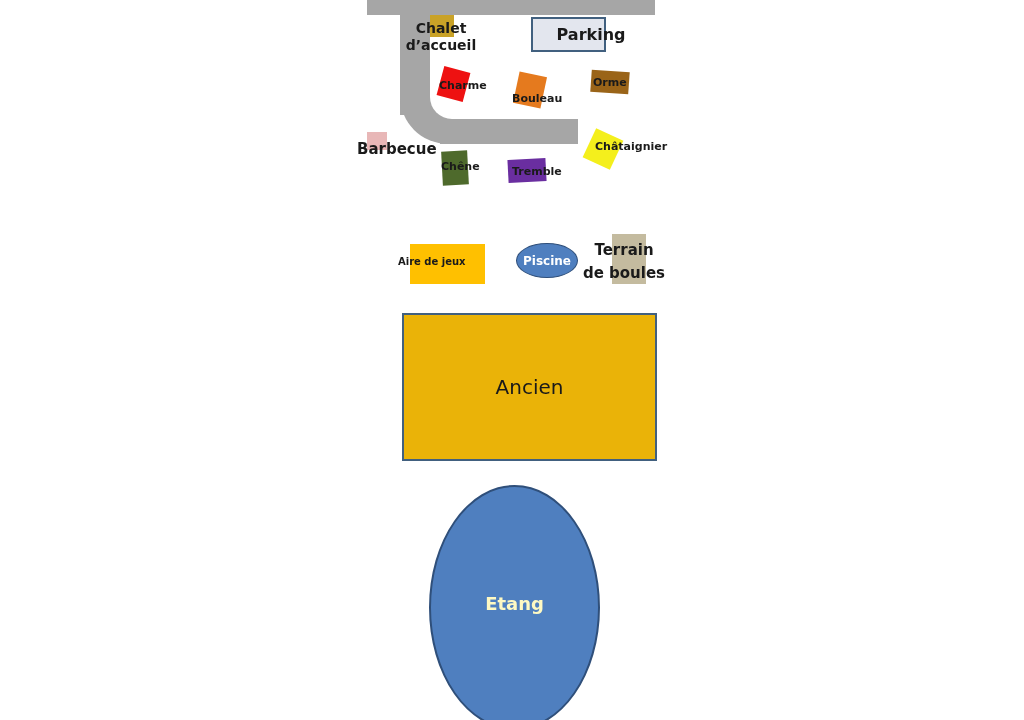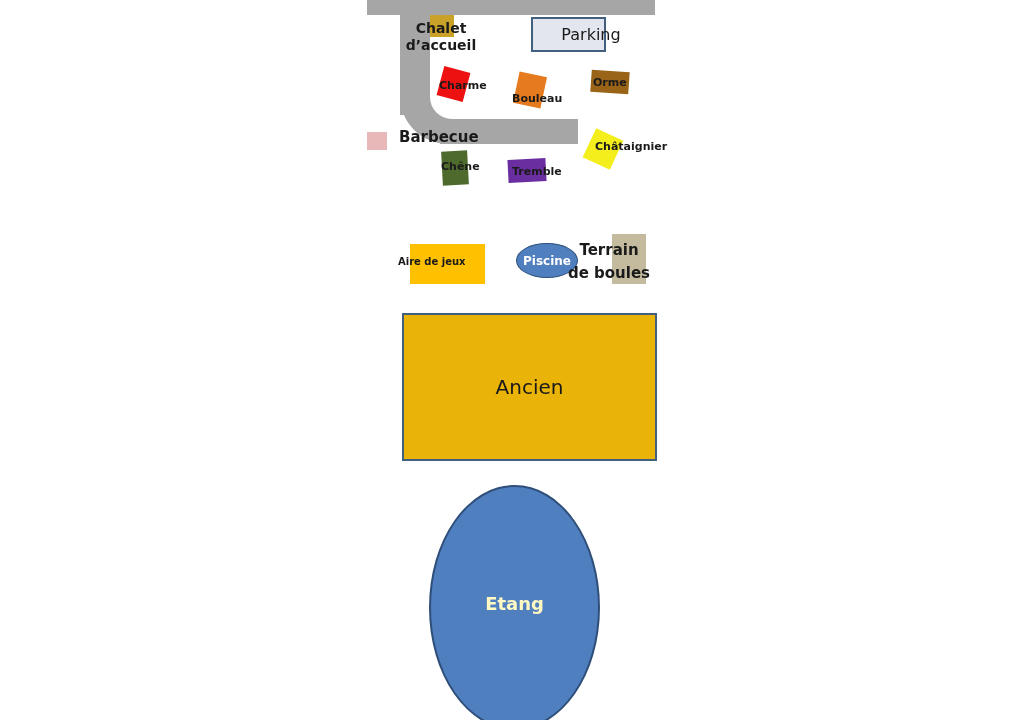--- a/index.html
+++ b/index.html
@@ -24,53 +24,53 @@
 <div class="abs" style="left:430px; top:40px; width:60px; height:79px; background:#fff; border-bottom-left-radius:22px;"></div>
 <div class="abs road" style="left:440px; top:119px; width:138px; height:25px;"></div>
 
 <div class="sq" style="left:430px; top:15px; width:24px; height:22px; background:#c9a227;"></div>
 <div class="lbl med" style="left:396px; top:12px; width:90px;margin-top:8px;">
   <div>Chalet</div>
   <div>d’accueil</div>
 </div>
 
 <div class="abs" style="left:531px; top:17px; width:75px; height:35px; background:#e3e6ee; border:2px solid #41607f; display:flex; align-items:center; justify-content:center; box-sizing:border-box;">
-  <span style="font-weight:normal; font-size:16px;margin-left:45px;">Parking</span>
+  <span style="font-weight:bold; font-size:16px;margin-left:45px;">Parking</span>
 </div>
 
 <div class="sq" style="left:440px; top:69px; width:27px; height:30px; background:#ee1111; transform:rotate(15deg);"></div>
 <div class="lbl small" style="left:439px; top:79px;">Charme</div>
 
 <div class="sq" style="left:516px; top:74px; width:28px; height:32px; background:#e57a1e; transform:rotate(12deg);"></div>
 <div class="lbl small" style="left:512px; top:92px;">Bouleau</div>
 
 <div class="sq" style="left:591px; top:71px; width:38px; height:22px; background:#9a6418; transform:rotate(4deg);"></div>
 <div class="lbl small" style="left:593px; top:76px;">Orme</div>
 
 <div class="sq" style="left:367px; top:132px; width:20px; height:18px; background:#e8b7b7;"></div>
-<div class="lbl" style="left:357px; top:128px; font-size:15px;margin-left:42px;">Barbecue</div>
+<div class="lbl" style="left:357px; top:140px; font-size:15px;">Barbecue</div>
 
 <div class="sq" style="left:588px; top:133px; width:30px; height:32px; background:#f4ef1c; transform:rotate(25deg);"></div>
 <div class="lbl small" style="left:595px; top:140px;">Châtaignier</div>
 
 <div class="sq" style="left:442px; top:151px; width:26px; height:34px; background:#4e6a2c; transform:rotate(-3deg);"></div>
 <div class="lbl small" style="left:441px; top:160px;">Chêne</div>
 
 <div class="sq" style="left:508px; top:159px; width:38px; height:23px; background:#6a2ea0; transform:rotate(-3deg);"></div>
 <div class="lbl small" style="left:512px; top:165px;">Tremble</div>
 
 <div class="sq" style="left:410px; top:244px; width:75px; height:40px; background:#ffc000;"></div>
 <div class="lbl" style="left:398px; top:256px; font-size:10px;">Aire de jeux</div>
 
 <div class="abs" style="left:516px; top:243px; width:62px; height:35px; background:#4f7fbf; border:1px solid #2f4f7a; border-radius:50%; box-sizing:border-box; display:flex; align-items:center; justify-content:center;">
   <span style="font-weight:bold; font-size:12px; color:#ffffff;">Piscine</span>
 </div>
 
 <div class="sq" style="left:612px; top:234px; width:34px; height:50px; background:#c4bb9f;"></div>
-<div class="lbl med" style="left:564px; top:239px; width:90px; font-size:15px; line-height:23px;text-align:center;">
+<div class="lbl med" style="left:579px; top:239px; width:90px; font-size:15px; line-height:23px;text-align:center;">
   <div>Terrain</div>
   <div>de boules</div>
 </div>
 
 <div class="abs" style="left:402px; top:313px; width:255px; height:148px; background:#eab308; border:2px solid #41607f; box-sizing:border-box; display:flex; align-items:center; justify-content:center;">
   <div class="big">
     <div>Ancien</div>
   </div>
 </div>
 

